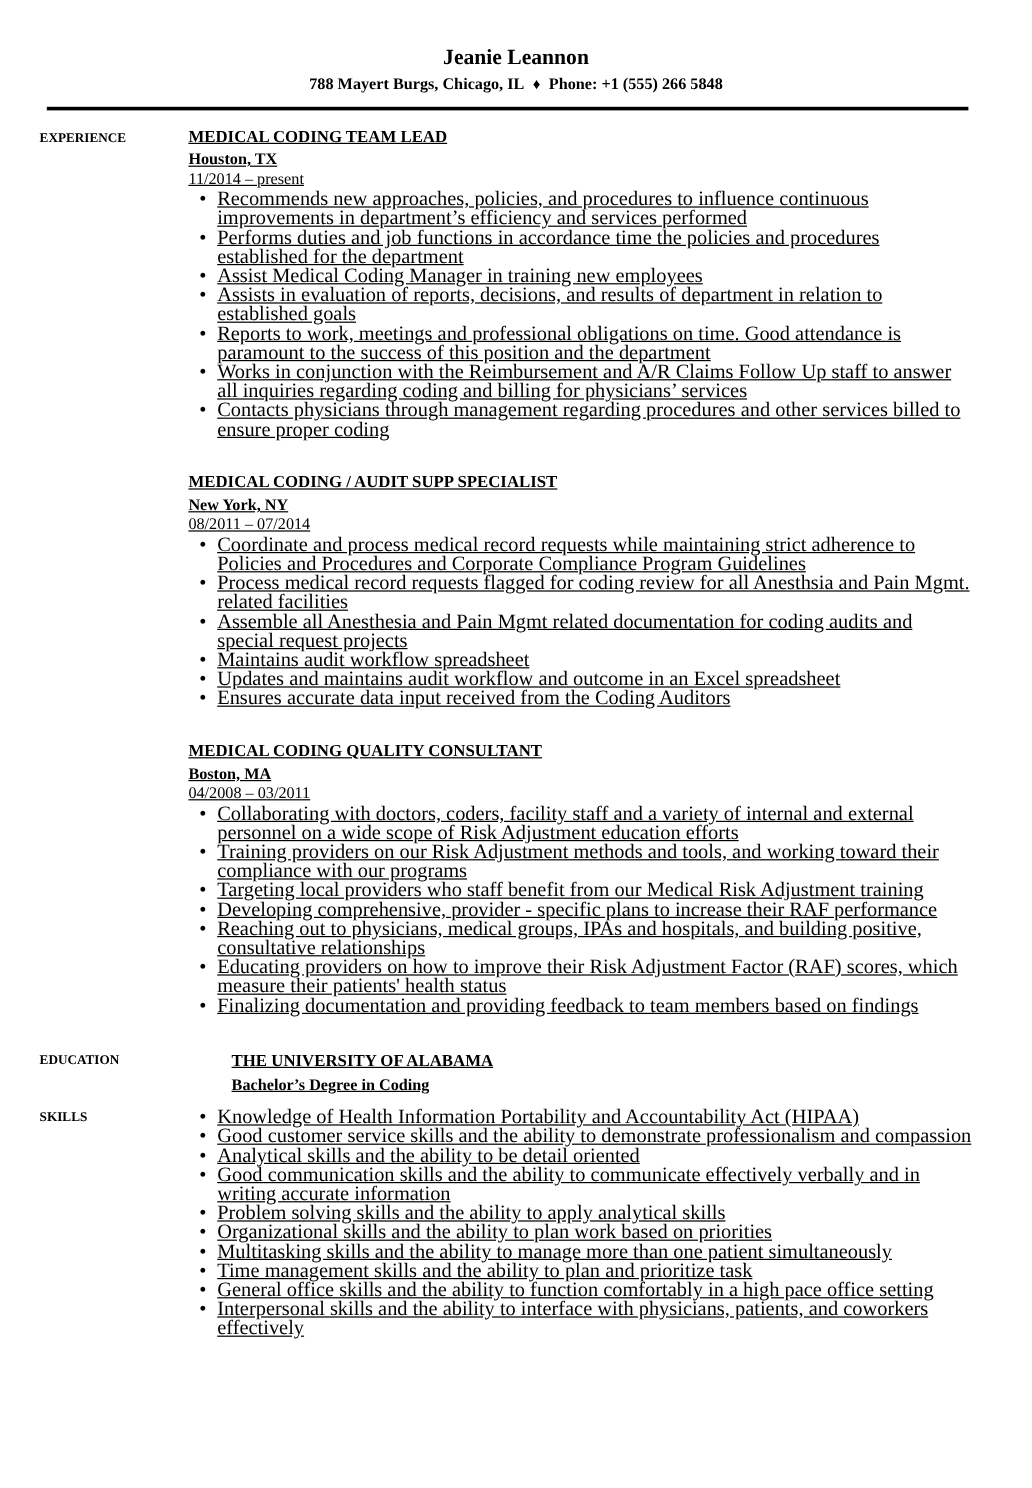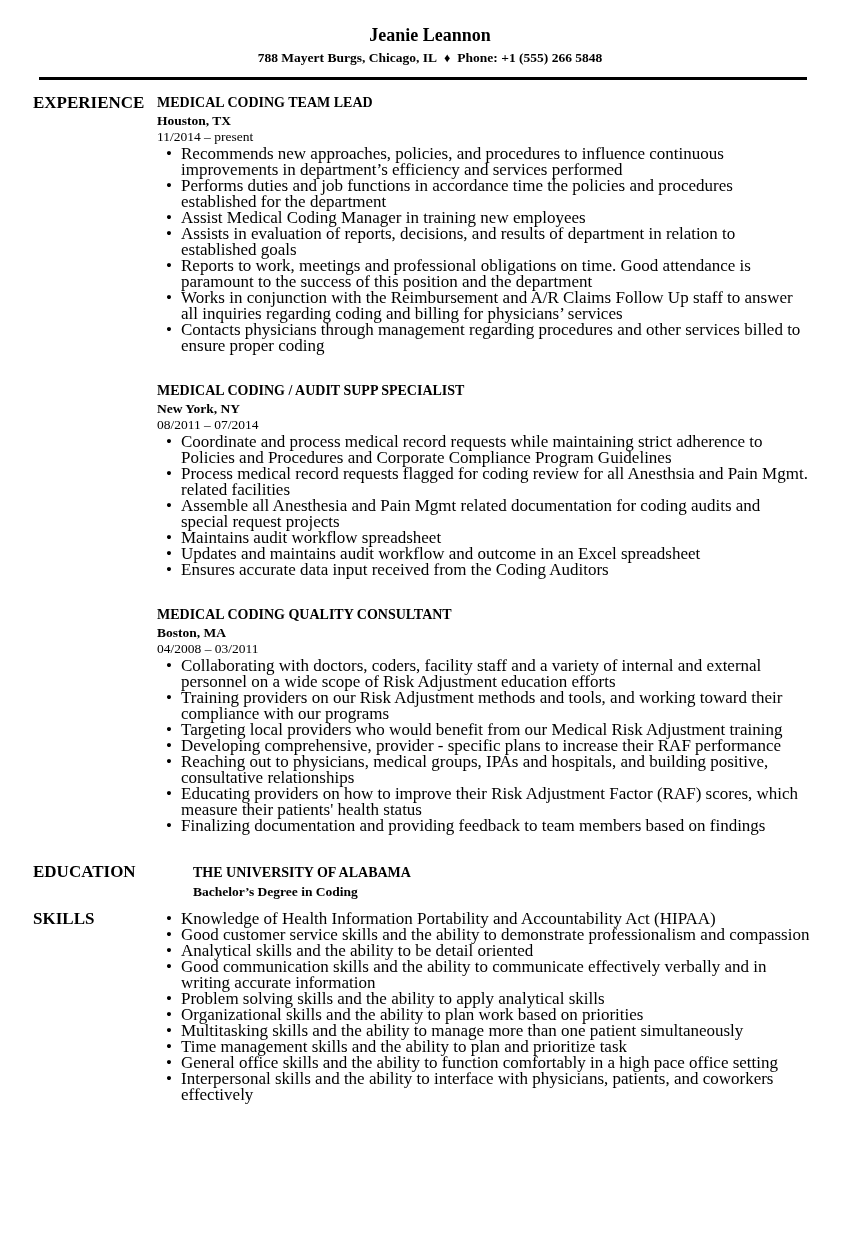--- a/index.html
+++ b/index.html
@@ -3,21 +3,21 @@
 <meta charset="utf-8">
 <style>
   html, body { margin: 0; padding: 0; background: #ffffff; }
   .page {
     width: 860px;
     height: 1240px;
     box-sizing: border-box;
     background: #ffffff;
     color: #000000;
     font-family: "Liberation Serif", serif;
-    padding-top: 24px;
+    padding-top: 36px;
     overflow: hidden;
   }
   .name {
     text-align: center;
     font-weight: bold;
     font-size: 18px;
     line-height: 22px;
   }
   .contact {
     text-align: center;
@@ -31,24 +31,24 @@
     border: none;
     border-top: 3px solid #000000;
     margin: 10px 53px 0 39px;
   }
   .section { display: flex; }
   .section-label {
     width: 124px;
     margin-left: 33px;
     flex-shrink: 0;
     font-weight: bold;
-    font-size: 17px;
+    font-size: 11px;
     line-height: 18px;
   }
-  .section-content { flex: 1; padding-right: 50px; }
+  .section-content { flex: 1; padding-right: 50px; text-decoration: underline; }
   .section-experience { margin-top: 14px; }
   .section-education  { margin-top: 29px; gap: 36px; }
   .section-skills     { margin-top: 9px; }
   .job + .job { margin-top: 28px; }
   .job-title    { font-weight: bold; font-size: 14px;   line-height: 18px; }
   .job-location { font-weight: bold; font-size: 13.5px; line-height: 17px; }
   .job-dates    { font-size: 13.5px; line-height: 16px; margin-bottom: 1px; }
   ul.bullets {
     list-style: none;
     margin: 1px 0 0 0;
@@ -116,21 +116,21 @@
         </ul>
       </div>
 
       <div class="job">
         <div class="job-title">MEDICAL CODING QUALITY CONSULTANT</div>
         <div class="job-location">Boston, MA</div>
         <div class="job-dates">04/2008 – 03/2011</div>
         <ul class="bullets">
           <li>Collaborating with doctors, coders, facility staff and a variety of internal and external personnel on a wide scope of Risk Adjustment education efforts</li>
           <li>Training providers on our Risk Adjustment methods and tools, and working toward their compliance with our programs</li>
-          <li>Targeting local providers who would benefit from our Medical Risk Adjustment training</li>
+          <li>Targeting local providers who staff benefit from our Medical Risk Adjustment training</li>
           <li>Developing comprehensive, provider - specific plans to increase their RAF performance</li>
           <li>Reaching out to physicians, medical groups, IPAs and hospitals, and building positive, consultative relationships</li>
           <li>Educating providers on how to improve their Risk Adjustment Factor (RAF) scores, which measure their patients' health status</li>
           <li>Finalizing documentation and providing feedback to team members based on findings</li>
         </ul>
       </div>
 
     </div>
   </div>
 

